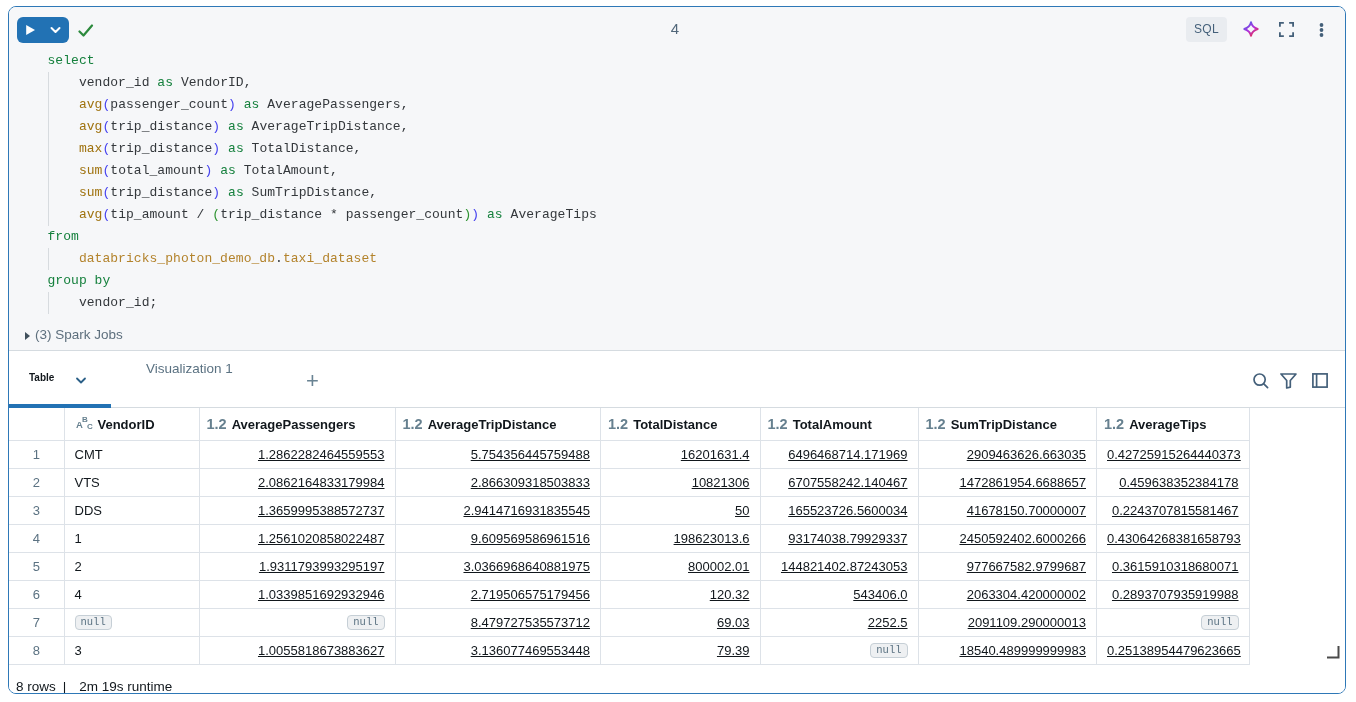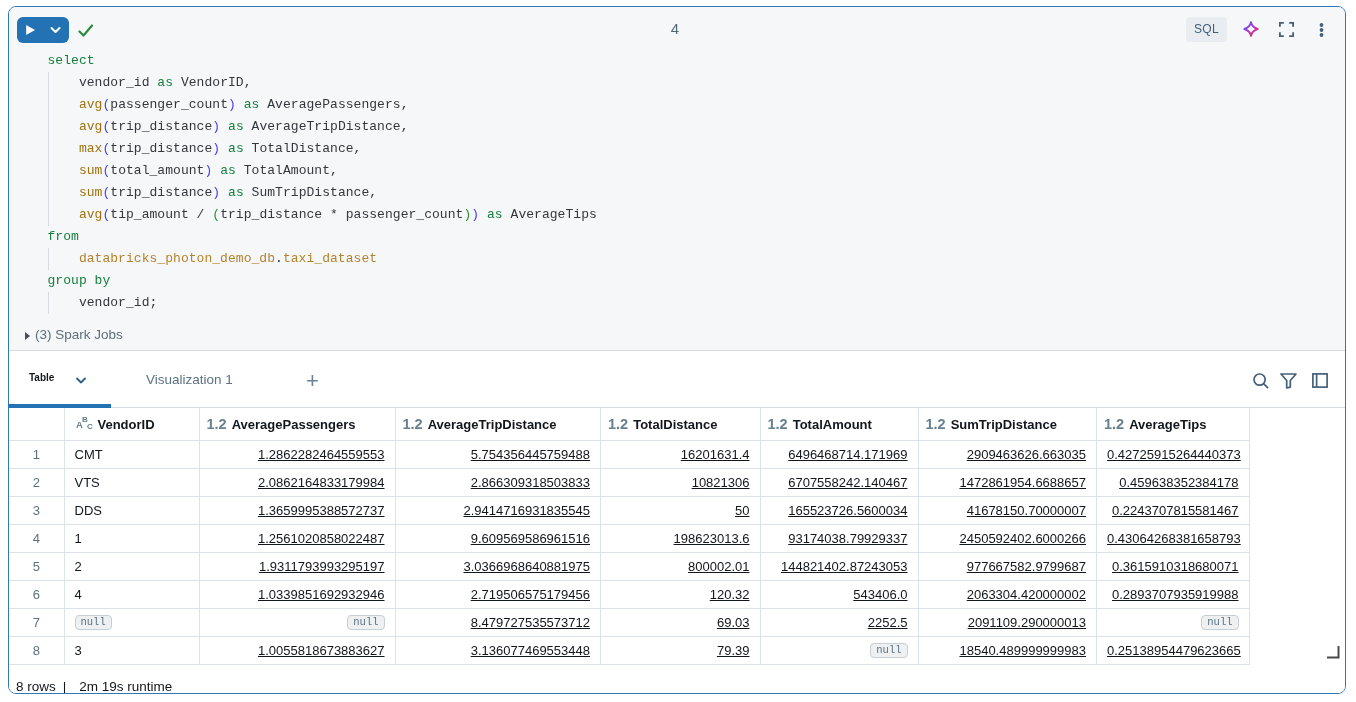--- a/index.html
+++ b/index.html
@@ -20,21 +20,21 @@
 .p2 { color:#2e9331; }
 .id { color:#34383c; }
 .guide { position:absolute; left:39px; width:1px; background:#d7dbdf; }
 .sparkjobs { height:37px; background:#f6f7f9; border-bottom:1px solid #d5dbe0; position:relative; font-size:13.5px; color:#5d6f7d; }
 .sparkjobs .txt { position:absolute; left:26px; top:13px; }
 .sparkjobs .tri { position:absolute; left:15.5px; top:18px; width:0; height:0; border-left:5px solid #40505c; border-top:4.5px solid transparent; border-bottom:4.5px solid transparent; }
 .tabbar { height:57px; background:#fff; border-bottom:1px solid #d5dbe0; position:relative; }
 .tab-active { position:absolute; left:20px; top:21px; font-size:10px; font-weight:700; color:#11171c; }
 .tab-chev { position:absolute; left:66px; top:26px; }
 .tab-underline { position:absolute; left:0px; bottom:-1px; width:102px; height:4px; background:#2272b4; }
-.tab2 { position:absolute; left:137px; top:21px; font-size:13.5px; font-weight:500; color:#5b7282; }
+.tab2 { position:absolute; left:137px; top:10px; font-size:13.5px; font-weight:500; color:#5b7282; }
 .tab-plus { position:absolute; left:297px; top:17px; font-size:22px; font-weight:400; color:#698393; }
 .tbl { width:1240px; border-collapse:collapse; table-layout:fixed; }
 .tbl td, .tbl th { border:1px solid #dde2e8; font-size:13px; padding:0 10px; overflow:hidden; white-space:nowrap; }
 .tbl th { height:32px; font-weight:700; color:#11171c; text-align:left; border-top:none; padding:0 7px; }
 .tbl td { height:28px; color:#11171c; }
 .tbl .rownum { text-align:center; color:#5b7282; }
 .tbl td.num { text-align:right;text-decoration:underline; }
 .tbl td:first-child, .tbl th:first-child { border-left:none; }
 .typeicon { color:#66808f; font-weight:700; font-size:14.5px; margin-right:5px; }
 .nullpill { display:inline-block; background:#eef0f2; border:1px solid #c6cfd6; border-radius:4px; font-family:"Liberation Mono",monospace; font-size:10.5px; color:#5b7282; line-height:13px; padding:0 5px; vertical-align:middle; }

